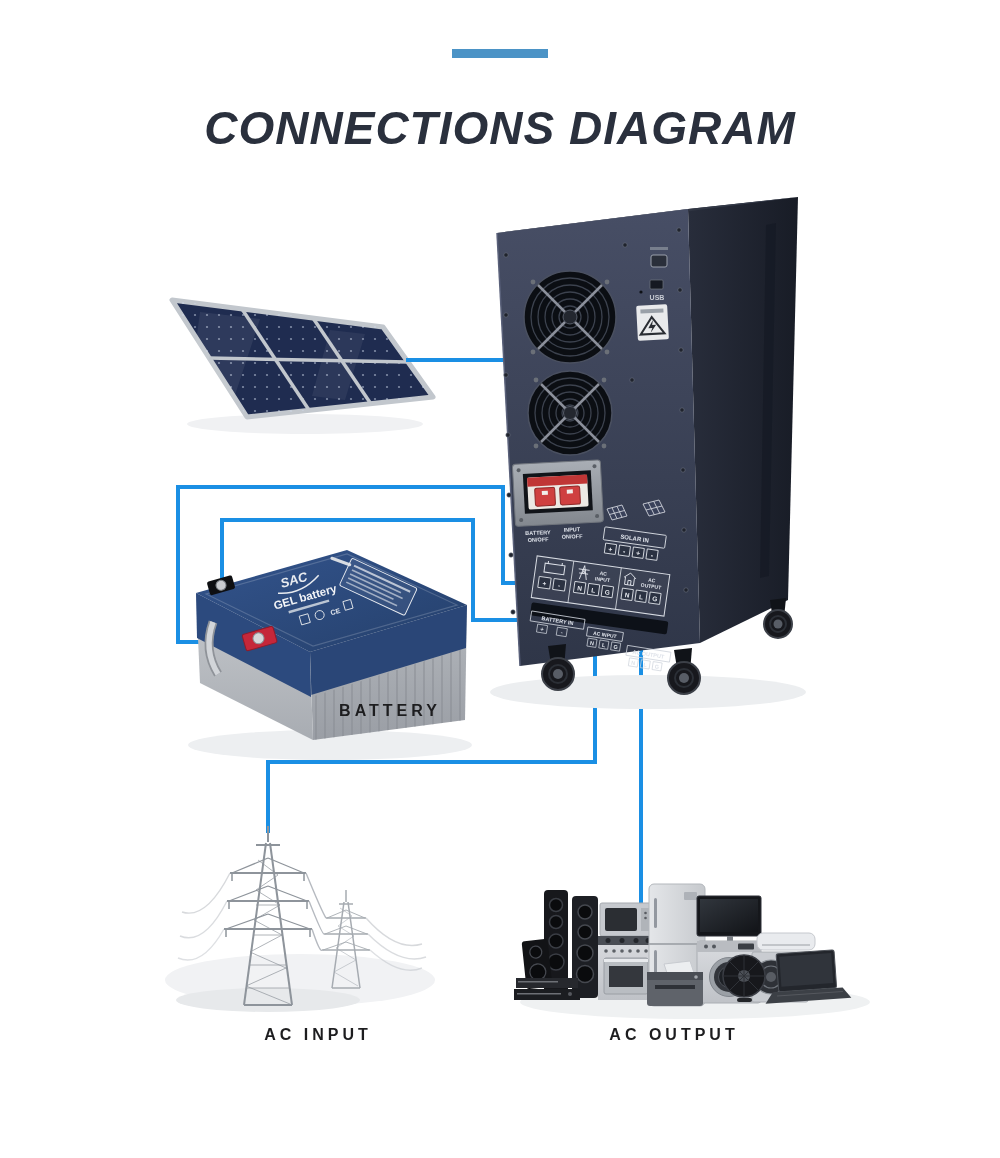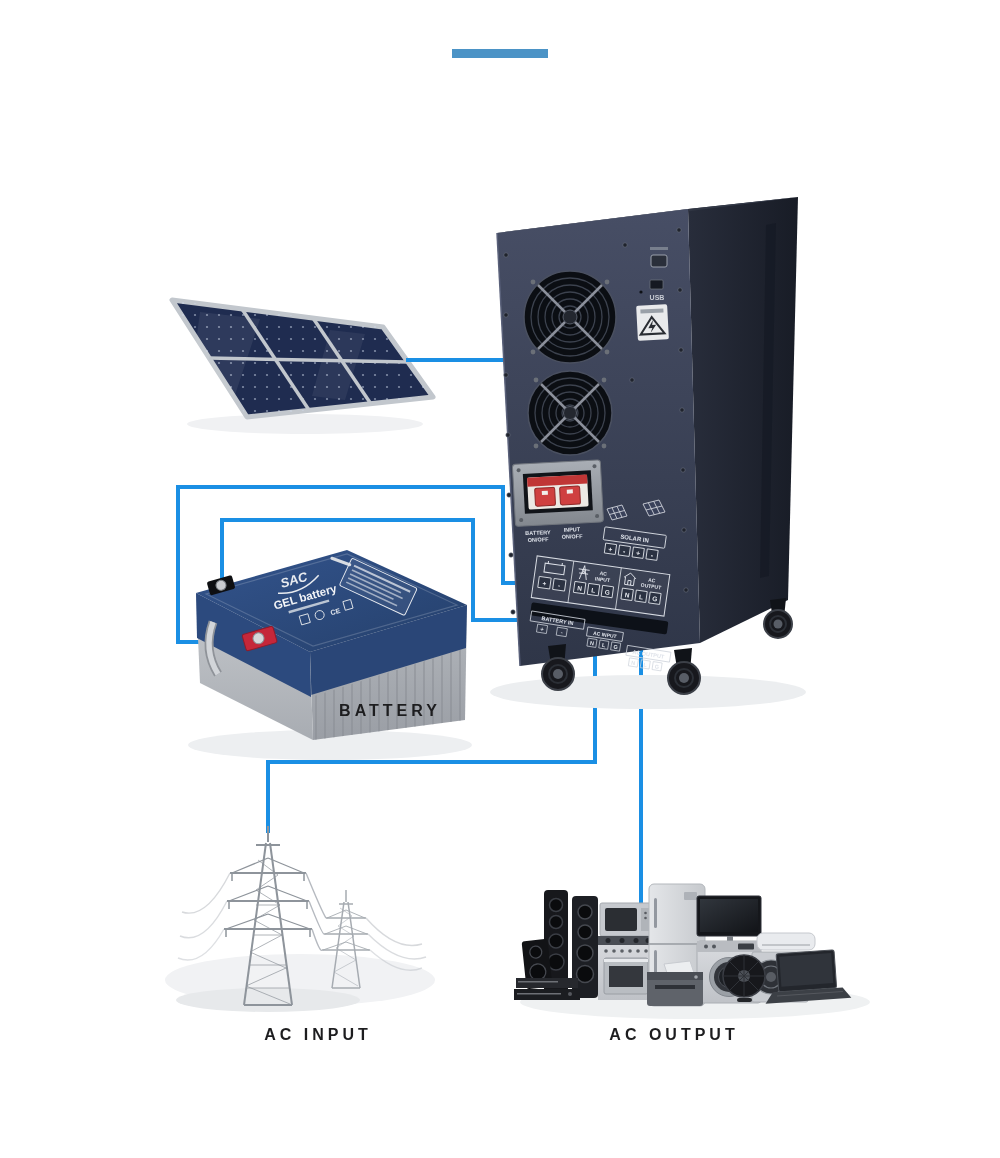--- a/index.html
+++ b/index.html
@@ -16,20 +16,21 @@
   .lbl-acout{left:584px;top:1026px;width:180px;}
   svg.scene{position:absolute;left:0;top:0;}
   svg text{font-family:"Liberation Sans", sans-serif;}
 </style>
 </head>
 <body>
 
 <div class="page">
 
   <div class="accent-bar"></div>
+  <h1 class="title">CONNECTIONS DIAGRAM</h1>
 
   <svg class="scene" width="1000" height="1158" viewBox="0 0 1000 1158">
     <defs>
       <linearGradient id="gradFront" x1="0" y1="0" x2="0" y2="1">
         <stop offset="0" stop-color="#474e65"></stop>
           <stop offset="1" stop-color="#2f3648"></stop>
       </linearGradient>
       <linearGradient id="gradSide" x1="0" y1="0" x2="1" y2="0">
         <stop offset="0" stop-color="#282d3b"></stop>
           <stop offset="1" stop-color="#181c26"></stop>

